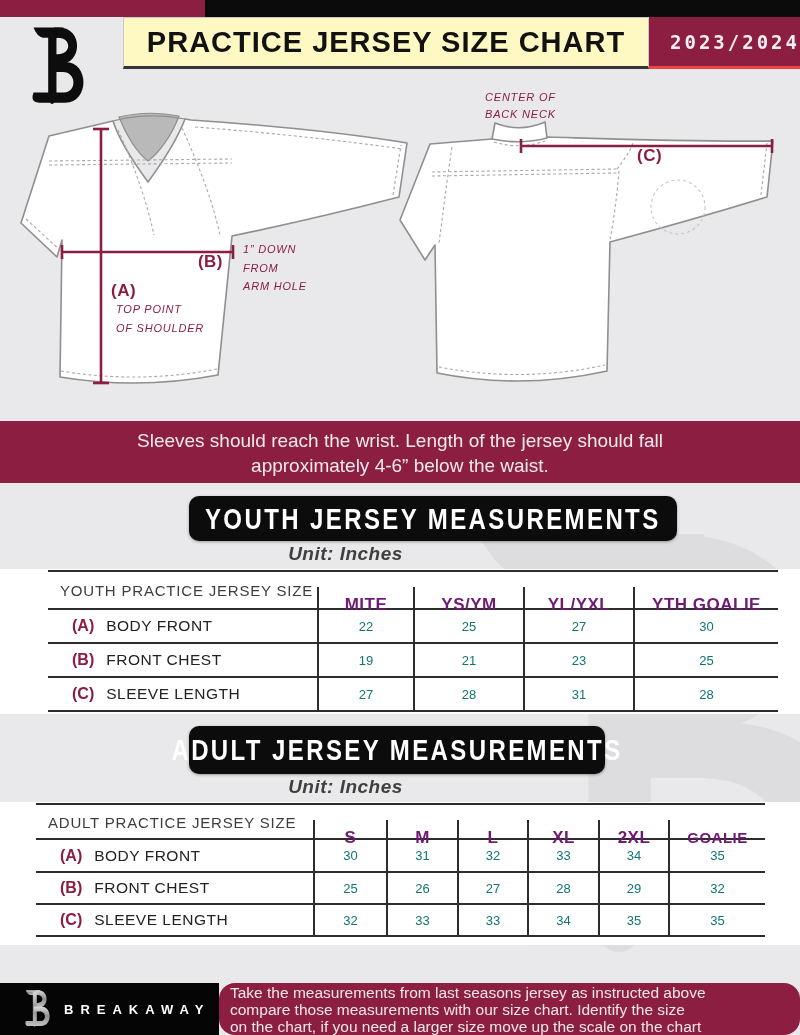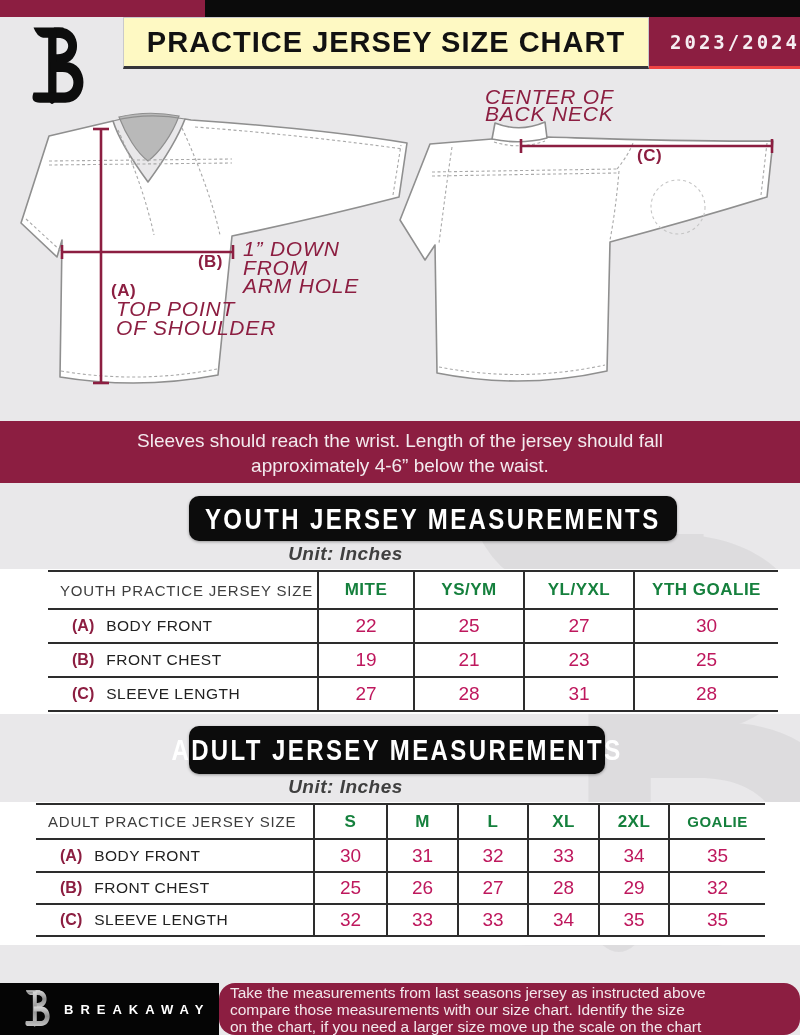--- a/index.html
+++ b/index.html
@@ -18,21 +18,21 @@
               background:var(--maroon); border-bottom:3px solid #ef4444;
               display:flex; align-items:center; justify-content:center; }
   .year-box span { font-family:"DejaVu Sans Mono", monospace; font-weight:700;
                    font-size:19px; letter-spacing:3px; color:#f6eef2; }
   .logo-header { position:absolute; left:27px; top:25px; width:64px; height:84px; }
 
   
   .jersey-svg { position:absolute; }
   .anno { position:absolute; color:var(--maroon); }
   .anno.bold { font-weight:700; font-size:17px; letter-spacing:0.5px; }
-  .anno.cap  { font-style:italic; font-size:21px; line-height:18.5px; letter-spacing:0.8px; }
+  .anno.cap  { font-style:italic; font-size:11px; line-height:18.5px; letter-spacing:0.8px; }
 
   
   .banner { position:absolute; left:0; top:421px; width:800px; height:62px;
             background:var(--maroon); color:#f3eaee; text-align:center;
             font-size:19px; line-height:25px; padding-top:7px; }
 
   
   .black-bar { position:absolute; background:#0c0c0c; border-radius:10px;
                display:flex; align-items:center; justify-content:center;
                box-shadow:0 1px 3px rgba(0,0,0,.35); }
@@ -44,24 +44,24 @@
   
   .band-white { position:absolute; left:0; width:800px; background:#fff; }
   .size-table { position:absolute; border-top:2px solid #2d2d2d; }
   .t-row { display:grid; border-bottom:2px solid #2d2d2d; }
   .youth .t-row { grid-template-columns:269px 96px 110px 110px 145px; }
   .adult .t-row { grid-template-columns:277px 73px 71px 70px 71px 70px 97px; }
   .t-cell { display:flex; align-items:center; justify-content:center; height:100%; }
   .t-cell + .t-cell { border-left:2px solid #2d2d2d; }
   .t-cell.lab { justify-content:flex-start; padding-left:12px; }
   .hdr-label { font-size:15px; color:#3d3d3d; letter-spacing:0.8px; }
-  .hdr-size  { font-size:17px; font-weight:700; color:#15803d; letter-spacing:0.5px; }
+  .hdr-size  { font-size:17px; font-weight:700; color:#701a75; letter-spacing:0.5px;margin-top:15px; }
   .row-key  { color:var(--maroon); font-weight:700; font-size:16px; margin-right:12px; }
   .row-name { font-size:15.5px; color:#222; letter-spacing:0.5px; }
-  .val { font-size:19px; color:#be185d; }
+  .val { font-size:13px; color:#0f766e; }
   .t-cell.lab.data { padding-left:24px; }
 
   
   .watermark { position:absolute; left:430px; top:520px; width:480px; height:460px; opacity:0.05; }
 
   
   .footer-black { position:absolute; left:0; top:983px; width:219px; height:52px; background:#050505; }
   .footer-logo { position:absolute; left:22px; top:6px; width:32px; height:40px; }
   .brand { position:absolute; left:64px; top:0; height:52px; display:flex; align-items:center;
            color:#fff; font-size:13px; font-weight:700; letter-spacing:7px; }

